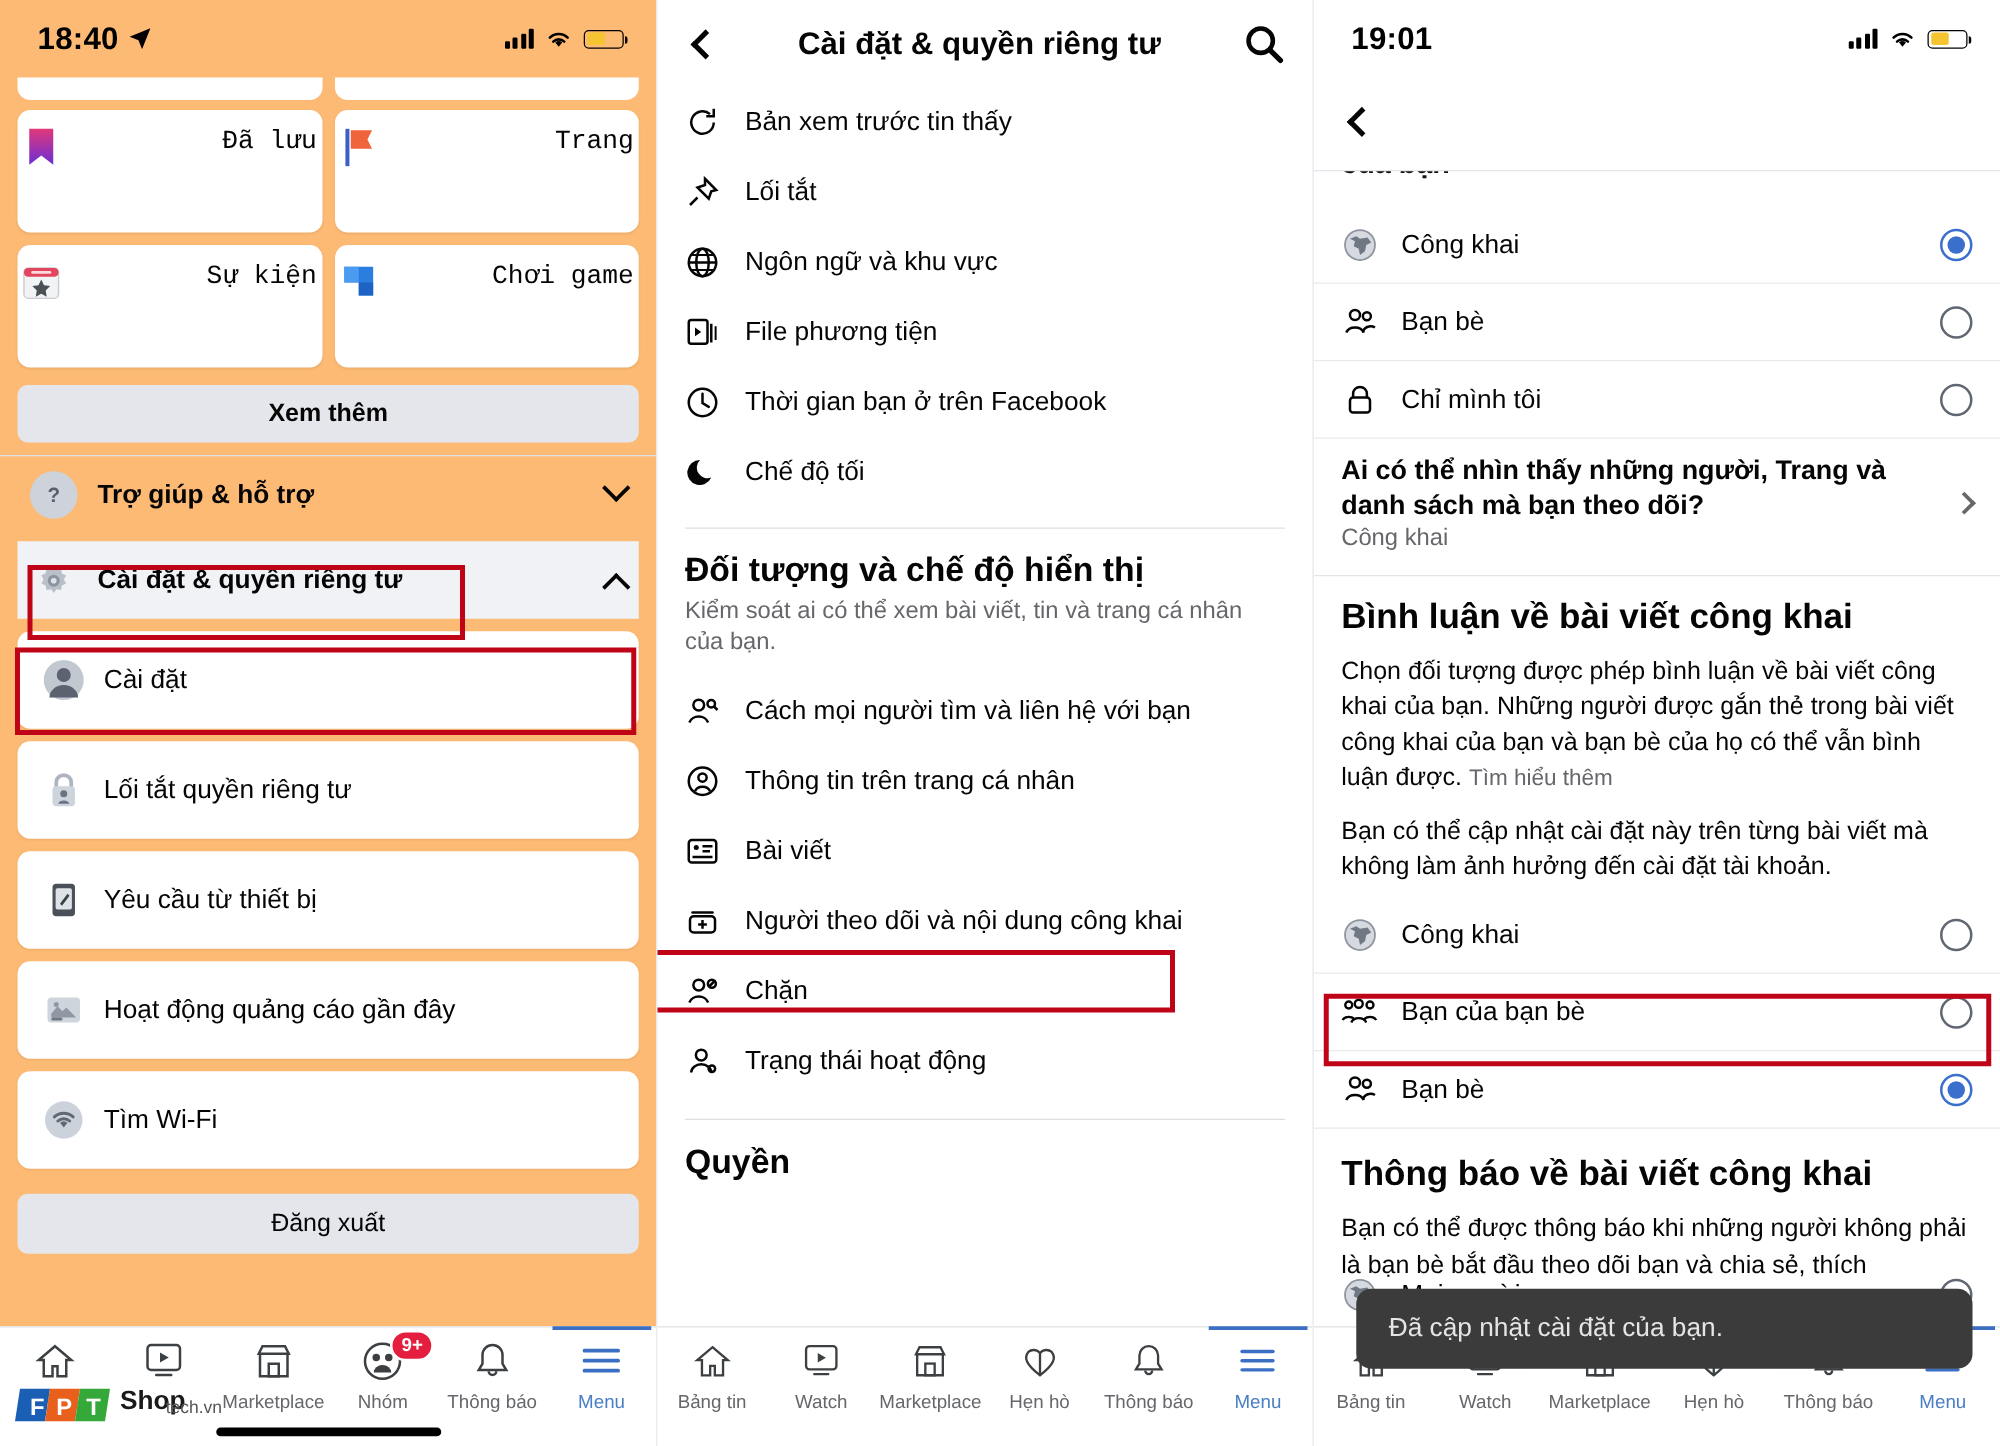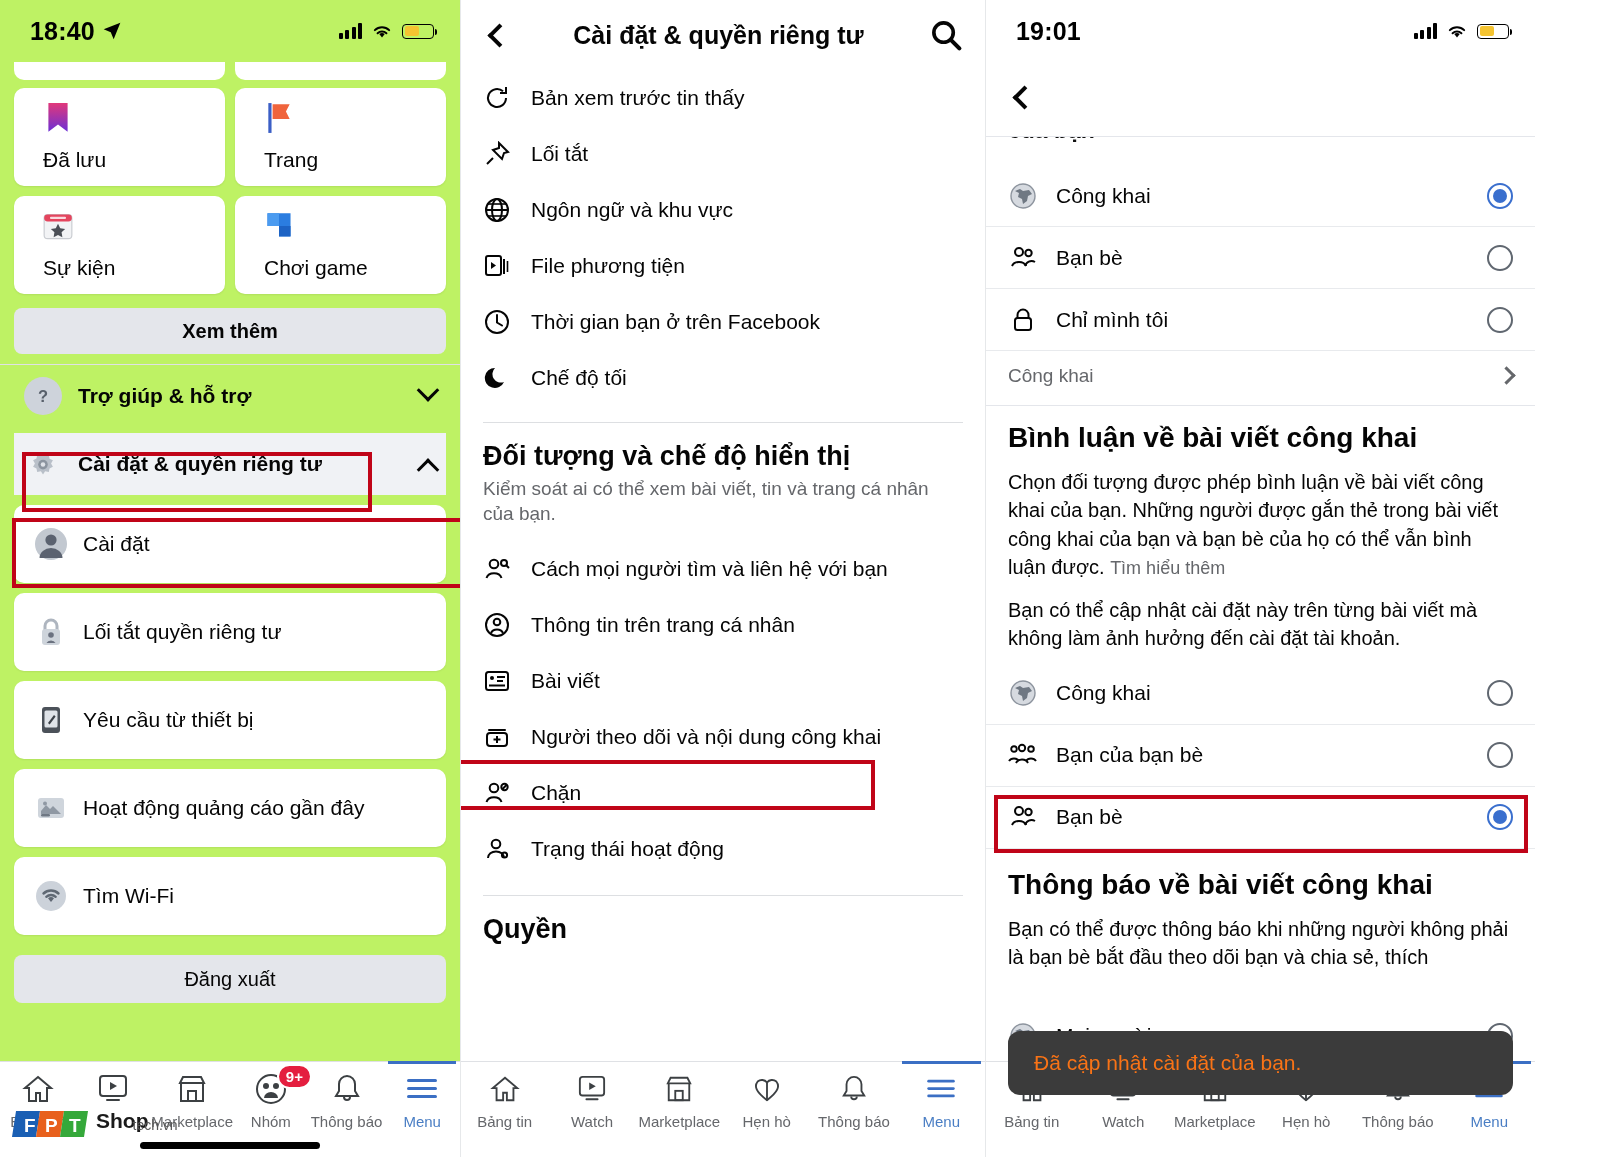--- a/index.html
+++ b/index.html
@@ -5,21 +5,21 @@
   * { box-sizing: border-box; margin: 0; padding: 0; }
   html, body {
     width: 1600px; height: 1157px;
     font-family: "Liberation Sans", "DejaVu Sans", sans-serif;
     background: #ffffff; overflow: hidden;
   }
   .screens { display: flex; width: 1600px; height: 1157px; }
 
   
   .panel { position: relative; height: 1157px; background: #fff; overflow: hidden; }
-  .p1 { width: 460px; background: #bef264; }
+  .p1 { width: 525px; background: #fdba74; }
   .p2 { width: 525px; border-left: 1px solid #e6e8ea; }
   .p3 { width: 550px; border-left: 1px solid #e6e8ea; }
 
   
   .statusbar {
     height: 62px; display: flex; align-items: center;
     justify-content: space-between; padding: 0 26px 0 30px;
   }
   .sb-time { font-size: 25px; font-weight: bold; color: #000; letter-spacing: .2px; display:flex; align-items:center; gap:7px;}
   .sb-right { display: flex; align-items: center; gap: 9px; }
@@ -30,23 +30,23 @@
   .batt { width: 32px; height: 15px; border: 1.6px solid #000; border-radius: 4px;
           position: relative; padding: 1.6px; }
   .batt::after { content:''; position:absolute; right:-4px; top:4px; width:2px; height:6px;
                  background:#000; border-radius:0 2px 2px 0; }
   .batt span { display:block; height:100%; width:52%; background:#f5c431; border-radius:2px; }
 
   
   .p1-scroll { padding: 0 14px; }
   .tilegrid { display: grid; grid-template-columns: 1fr 1fr; gap: 10px; }
   .tile-cut { height: 18px; background:#fff; border-radius: 0 0 10px 10px; }
-  .tile { background:#fff; border-radius: 10px; height: 98px; padding: 14px 29px;
-          display:flex; flex-direction:column; justify-content:space-between;
-          box-shadow: 0 1px 2px rgba(0,0,0,.08); }
+  .tile { background:#fff; border-radius: 10px; height: 98px; padding: 14px 4px;
+          display:flex; flex-direction:row; justify-content:space-between;
+          box-shadow: 0 1px 2px rgba(0,0,0,.08); font-family: Liberation Mono, monospace; }
   .tile-label { font-size: 21px; color:#050505; font-weight: 400; }
   .tile-ico { width: 30px; height: 32px; }
 
   .seemore { margin: 14px 0 0; background:#e4e6eb; border-radius:8px; height:46px;
              display:flex; align-items:center; justify-content:center;
              font-size:20px; font-weight:bold; color:#050505;}
   .divline { height: 1px; background:#dfe1e5; margin: 10px -14px 0; }
 
   .row { display:flex; align-items:center; gap:16px; padding: 0 10px; height: 62px; }
   .row-collapsible { background:#f0f2f5; }
@@ -125,22 +125,22 @@
   .q-title { font-size:21.5px; font-weight:bold; color:#050505; line-height:1.28; }
   .q-sub { font-size:19px; color:#65676b; margin-top:2px; }
   .qrow { display:flex; align-items:center; gap:10px; padding: 12px 22px 14px; }
   .arrow-r { width:13px; height:13px; border-top:3px solid #65676b; border-right:3px solid #65676b;
              transform: rotate(45deg); flex:0 0 13px; }
 
   .blk-h { font-size:28px; font-weight:bold; color:#050505; padding: 16px 22px 0; }
   .blk-p { font-size:20px; color:#050505; padding: 14px 22px 0; line-height:1.42; }
   .blk-p .muted { color:#65676b; font-size:18px; }
 
-  .toast { position:absolute; left: 22px; right: 22px; bottom: 62px;
-           background:#3b3b3b; color:#f97316; border-radius: 12px;
+  .toast { position:absolute; left: 34px; right: 22px; bottom: 62px;
+           background:#3b3b3b; color:#e5e5e5; border-radius: 12px;
            padding: 20px 26px; font-size: 21px; z-index: 25; }
 
   .trunc-row { display:flex; align-items:center; gap:18px; height: 46px; padding: 0 22px;
                overflow:hidden; }
 </style>
 </head>
 <body>
 
 <div class="screens">
 
@@ -645,20 +645,21 @@
             <path d="M8.5 12 V9 a5.5 5.5 0 0 1 11 0 v3" fill="none" stroke="#050505" stroke-width="2"></path>
             <rect x="6" y="12" width="16" height="12" rx="2.5" fill="none" stroke="#050505" stroke-width="2"></rect>
           </svg>
       </span>
       <span class="opt-lbl">Chỉ mình tôi</span>
       <span class="radio"></span>
     </div>
 
     <div class="qrow">
       <div style="flex:1">
+        <div class="q-title">Ai có thể nhìn thấy những người, Trang và danh sách mà bạn theo dõi?</div>
         <div class="q-sub">Công khai</div>
       </div>
       <span class="arrow-r"></span>
     </div>
     <div class="hair"></div>
 
     <div class="blk-h">Bình luận về bài viết công khai</div>
     <div class="blk-p">
       <span>Chọn đối tượng được phép bình luận về bài viết công khai của bạn. Những người được gắn thẻ trong bài viết công khai của bạn và bạn bè của họ có thể vẫn bình luận được.</span>
       <span class="muted">Tìm hiểu thêm</span>

